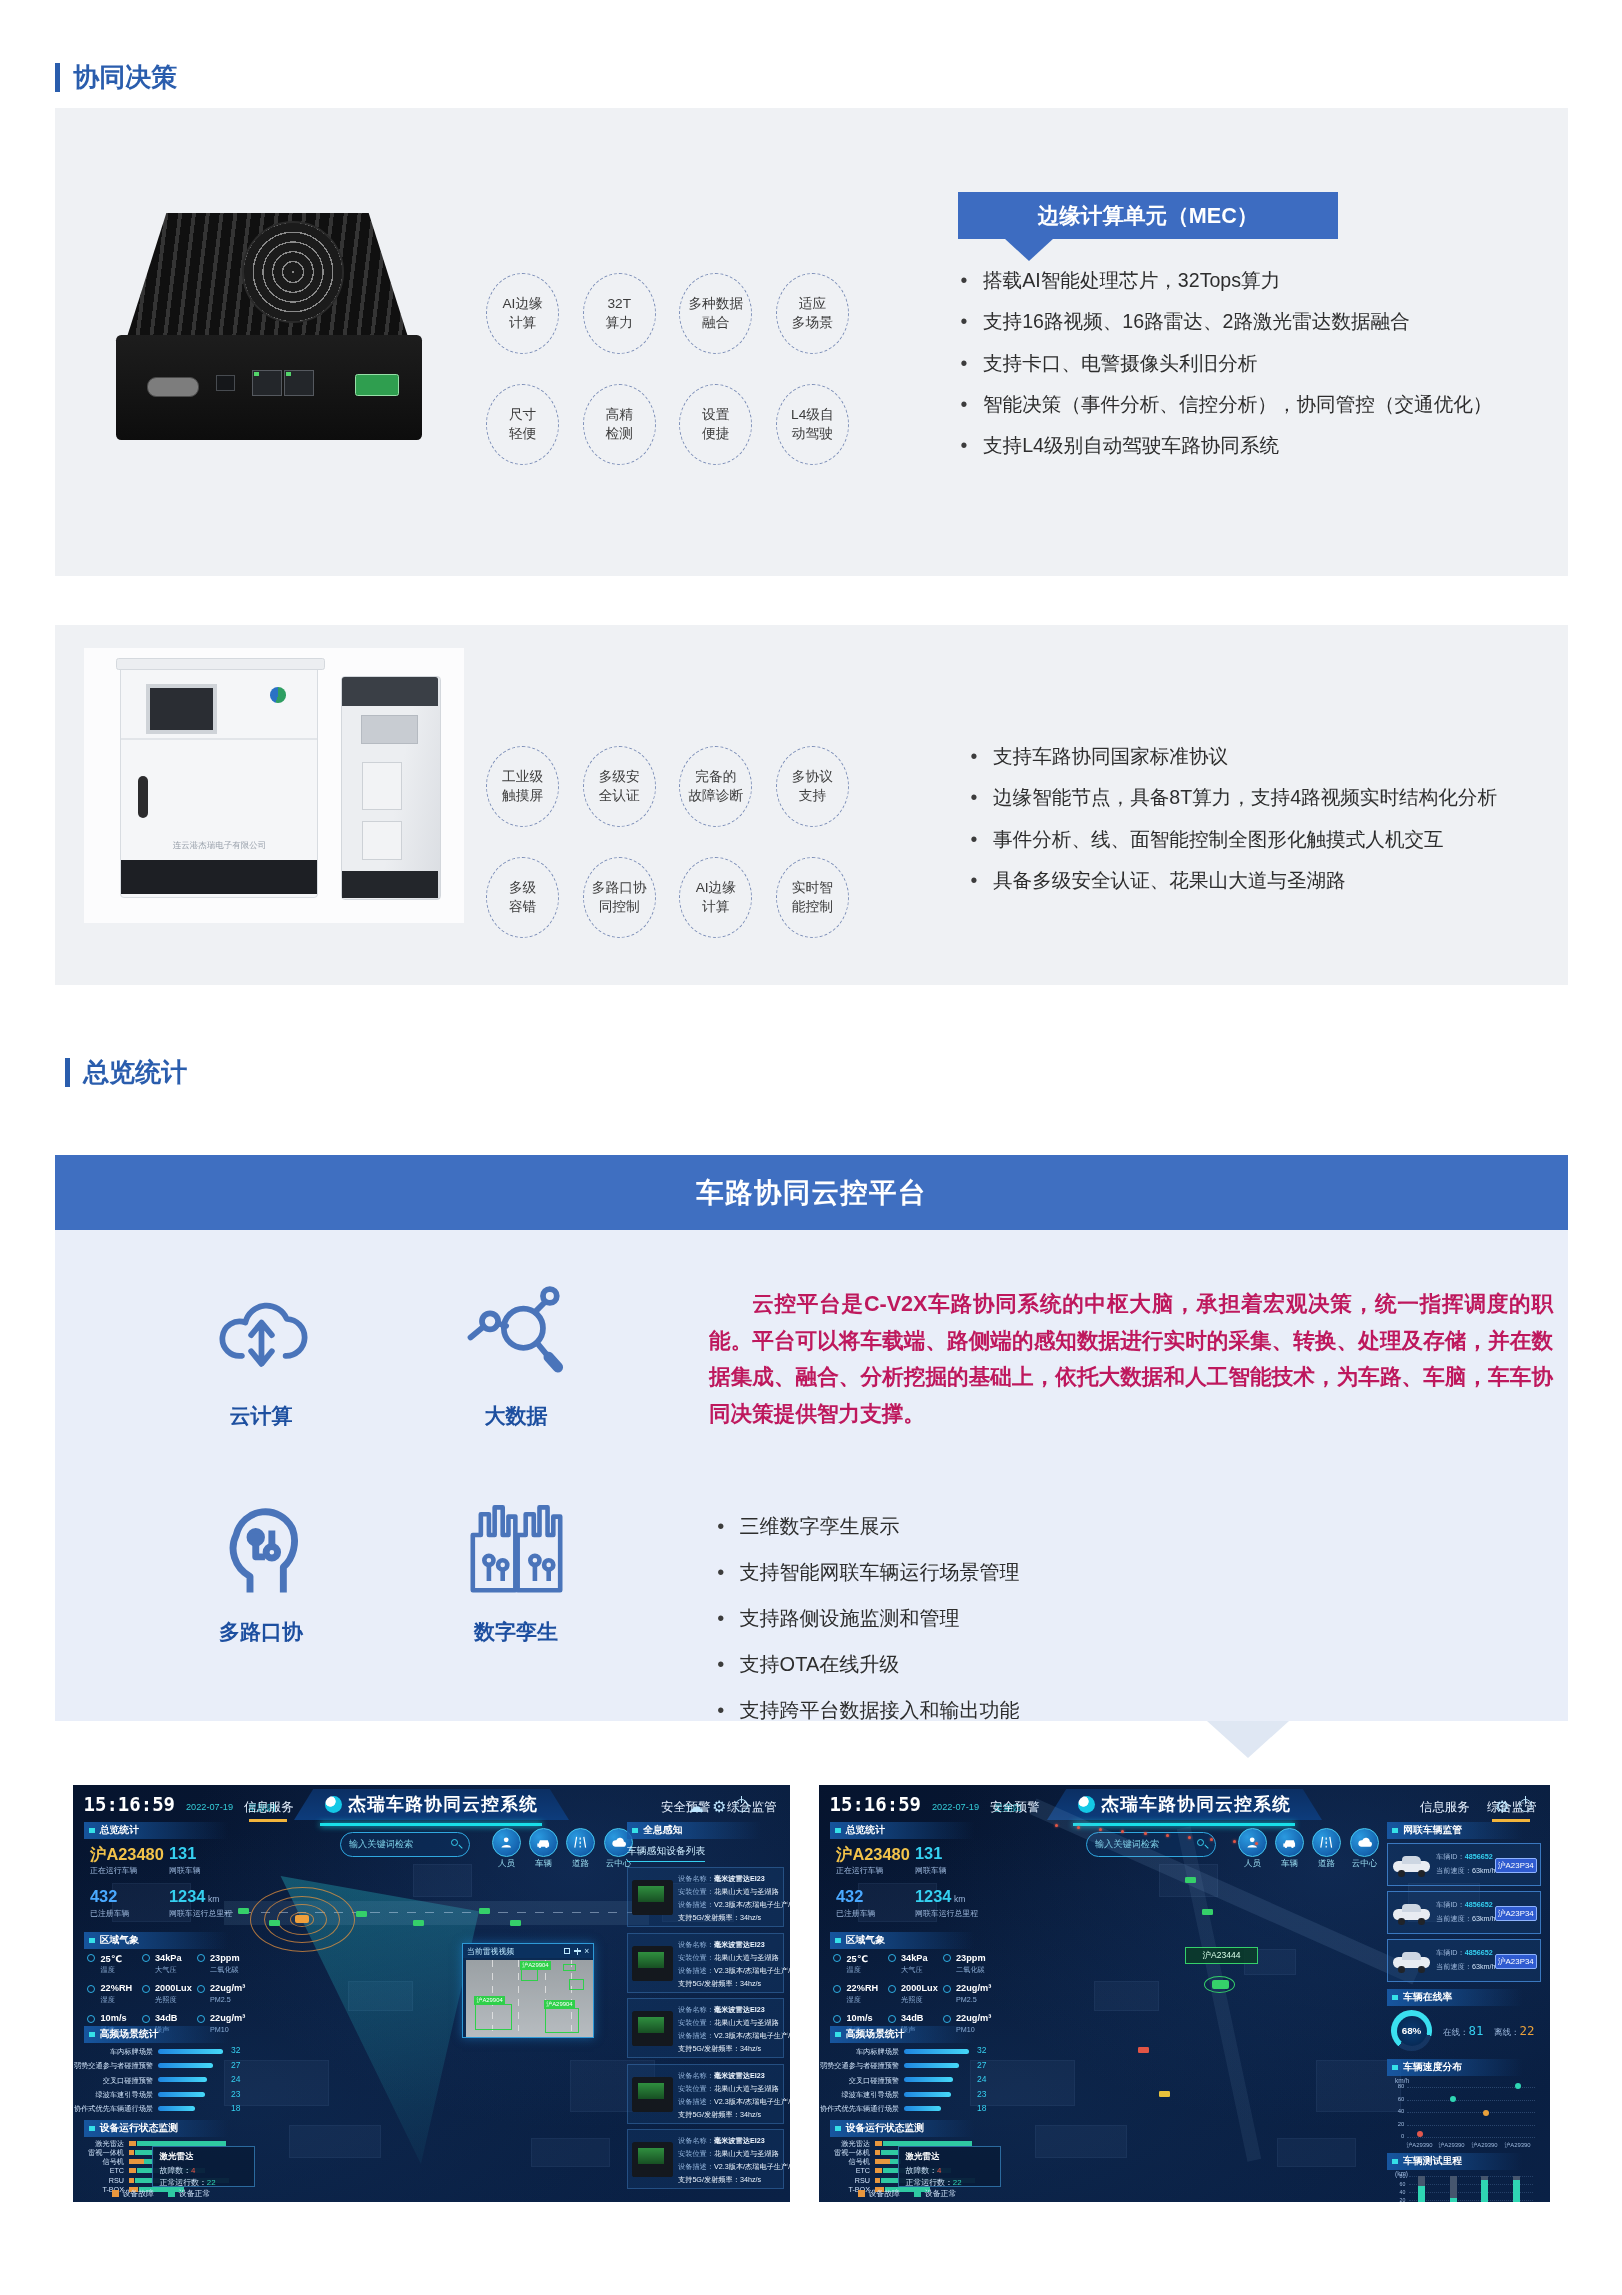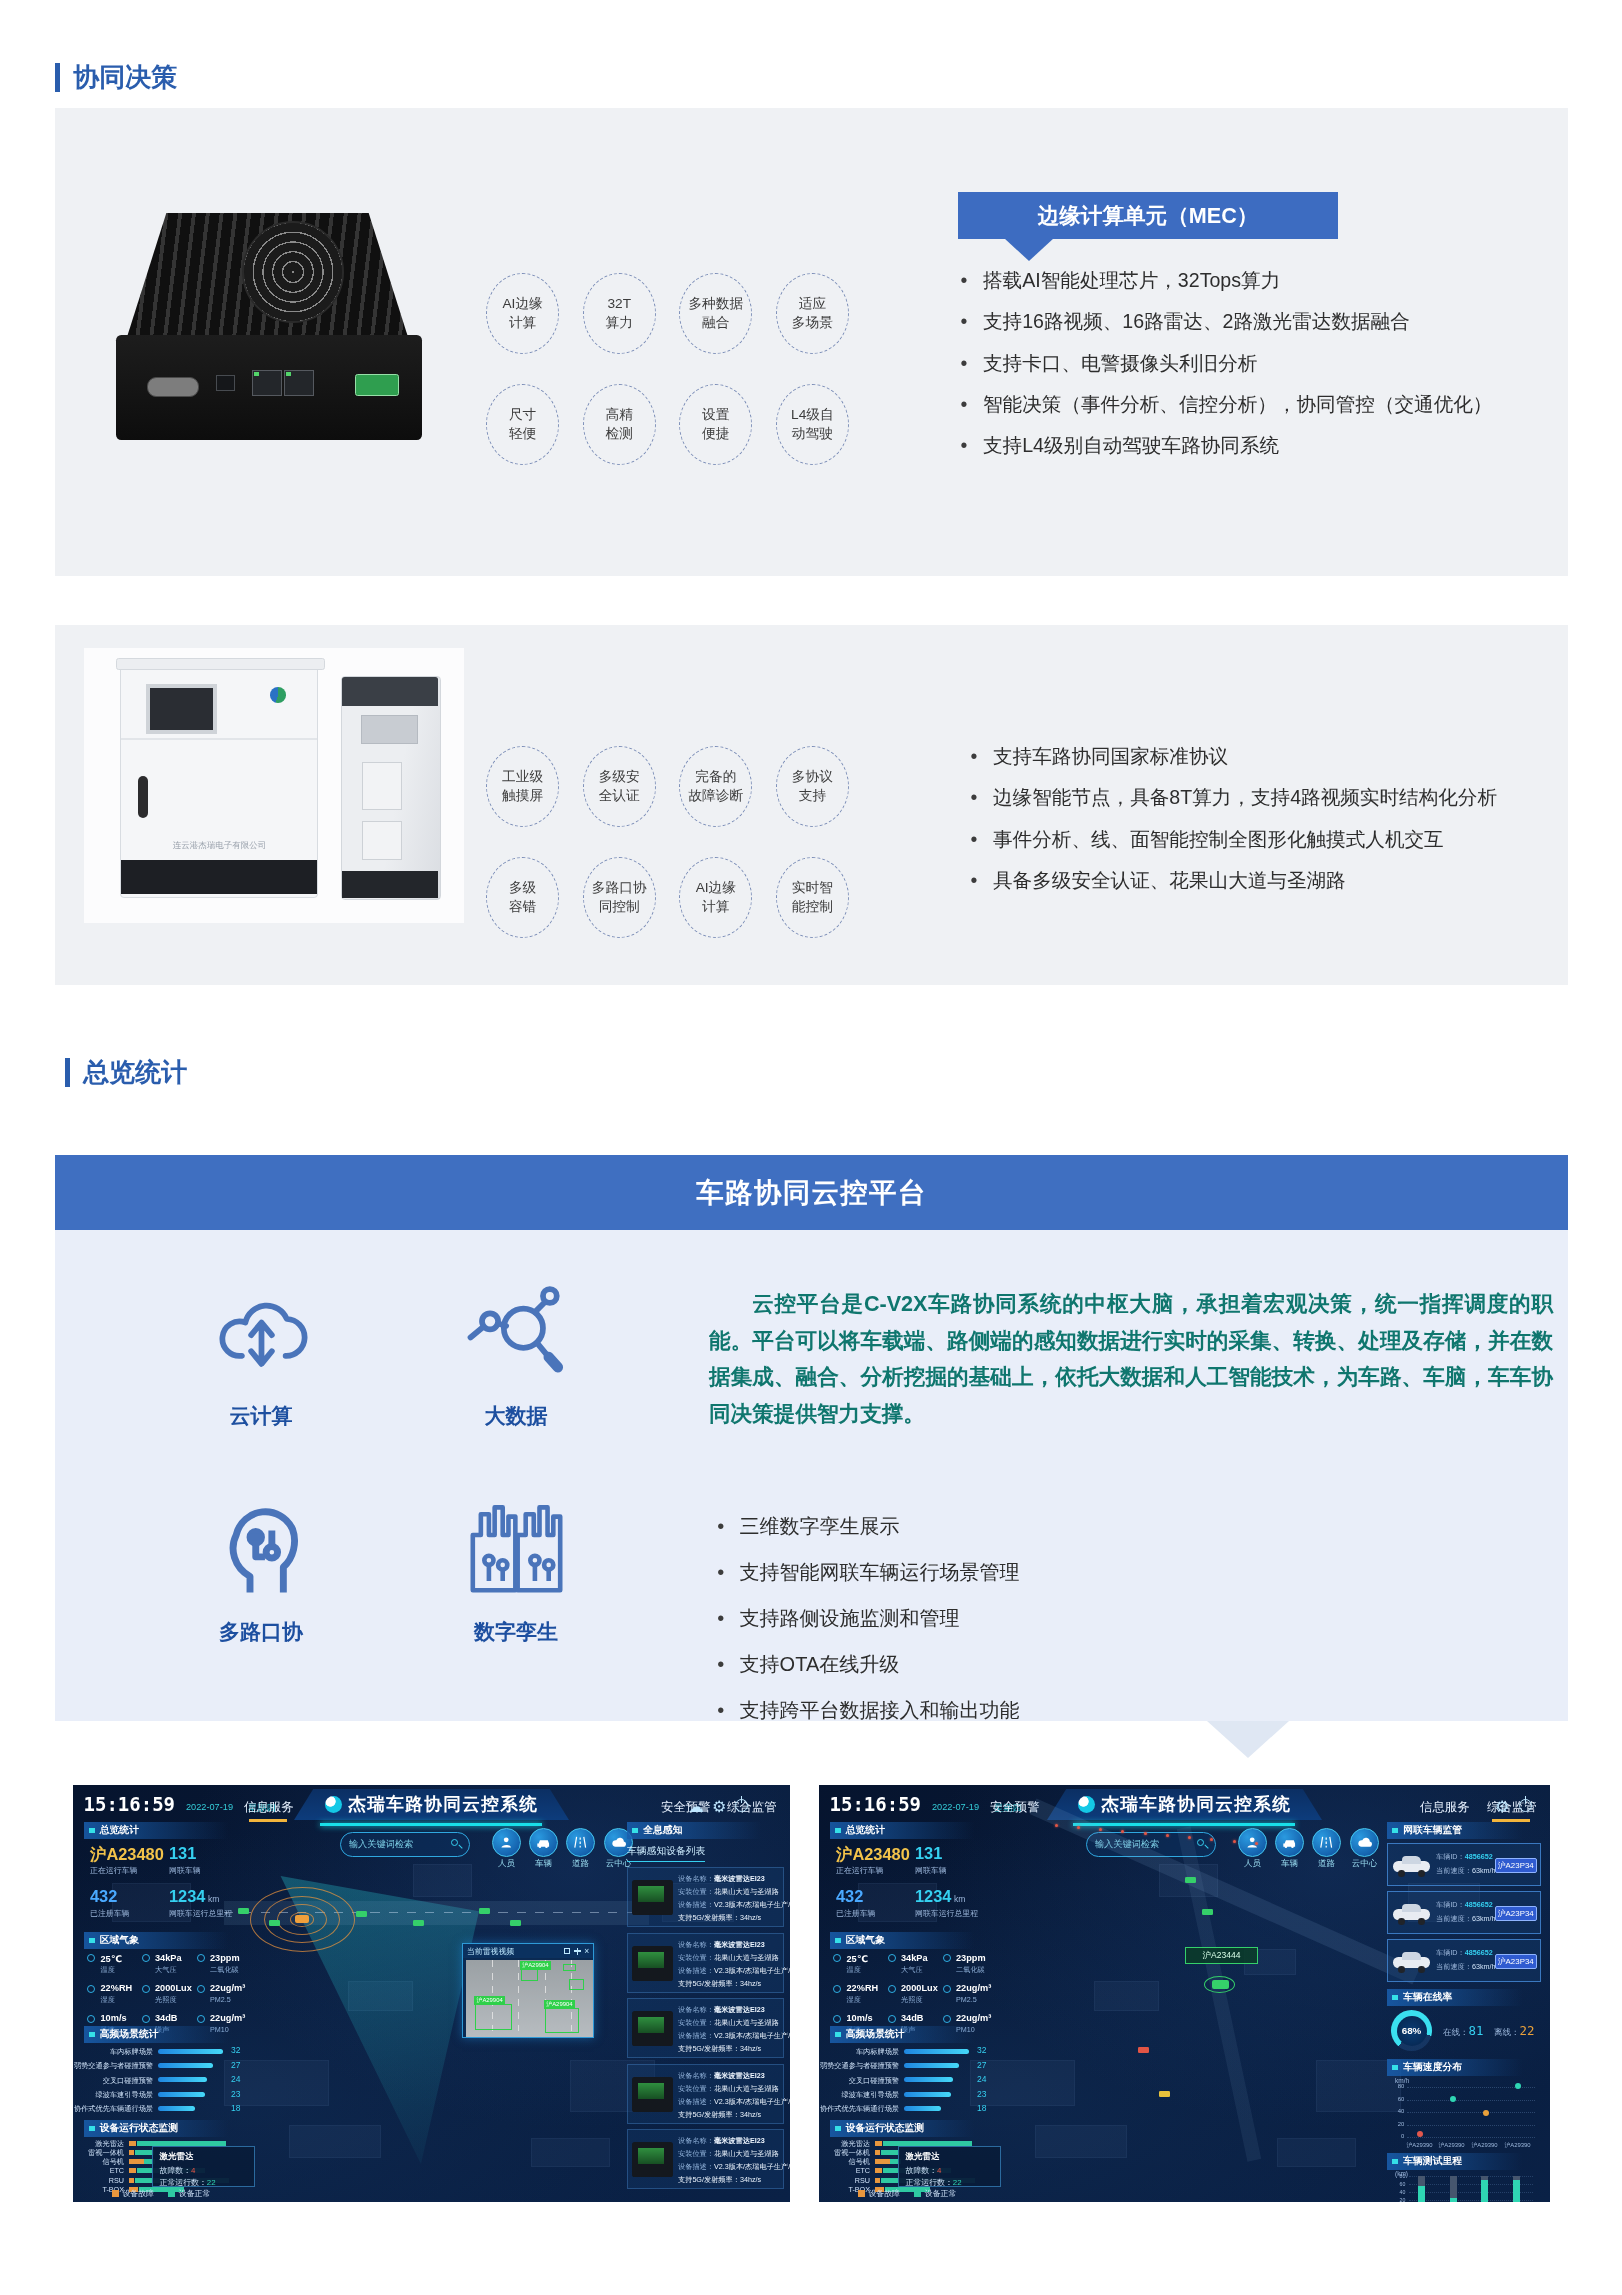--- a/index.html
+++ b/index.html
@@ -30,21 +30,21 @@
 
   ul.bullets{list-style:none;margin:0;padding:0;position:absolute;}
   ul.bullets li{position:relative;padding-left:25px;font-size:19.6px;color:#2d2d2d;line-height:1.55;margin-bottom:11px;}
   ul.bullets li::before{content:"•";position:absolute;left:2.6px;top:0;color:#3c3c3c;}
 
   
   #card3{position:absolute;left:55px;background:#e9eef9;}
   #banner{position:absolute;left:0;top:0;width:100%;height:75px;background:#3f6fc1;display:flex;align-items:center;justify-content:center;
           color:#fff;font-size:27.5px;font-weight:bold;letter-spacing:1.3px;}
   .feature-label{font-size:21px;font-weight:bold;color:#1d4fa0;text-align:center;margin-top:11.8px;}
-  #cloud-par{position:absolute;font-size:21.6px;font-weight:bold;color:#0f766e;line-height:1.7;text-align:justify;text-indent:2em;}
+  #cloud-par{position:absolute;font-size:21.6px;font-weight:bold;color:#be185d;line-height:1.7;text-align:justify;text-indent:2em;}
   ul.cbullets{list-style:none;margin:0;padding:0;position:absolute;}
   ul.cbullets li{position:relative;padding-left:23.6px;font-size:20px;color:#2d2d2d;line-height:1.45;margin-bottom:17px;}
   ul.cbullets li::before{content:"•";position:absolute;left:1.3px;color:#3c3c3c;}
   #card3-tail{position:absolute;width:0;height:0;border-left:41px solid transparent;border-right:41px solid transparent;
               border-top:37px solid #dfe7f3;}
 
   
   .photo{position:absolute;}
 
   

